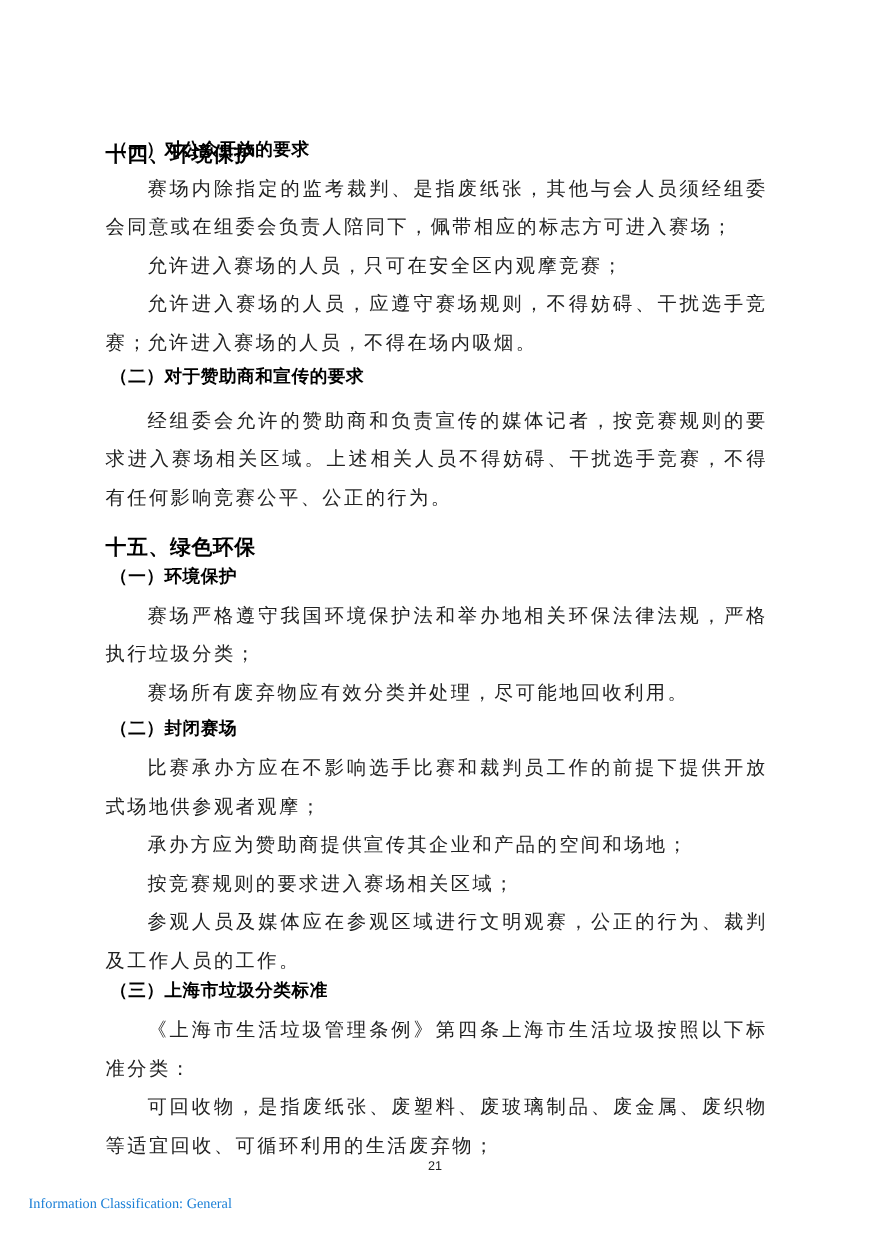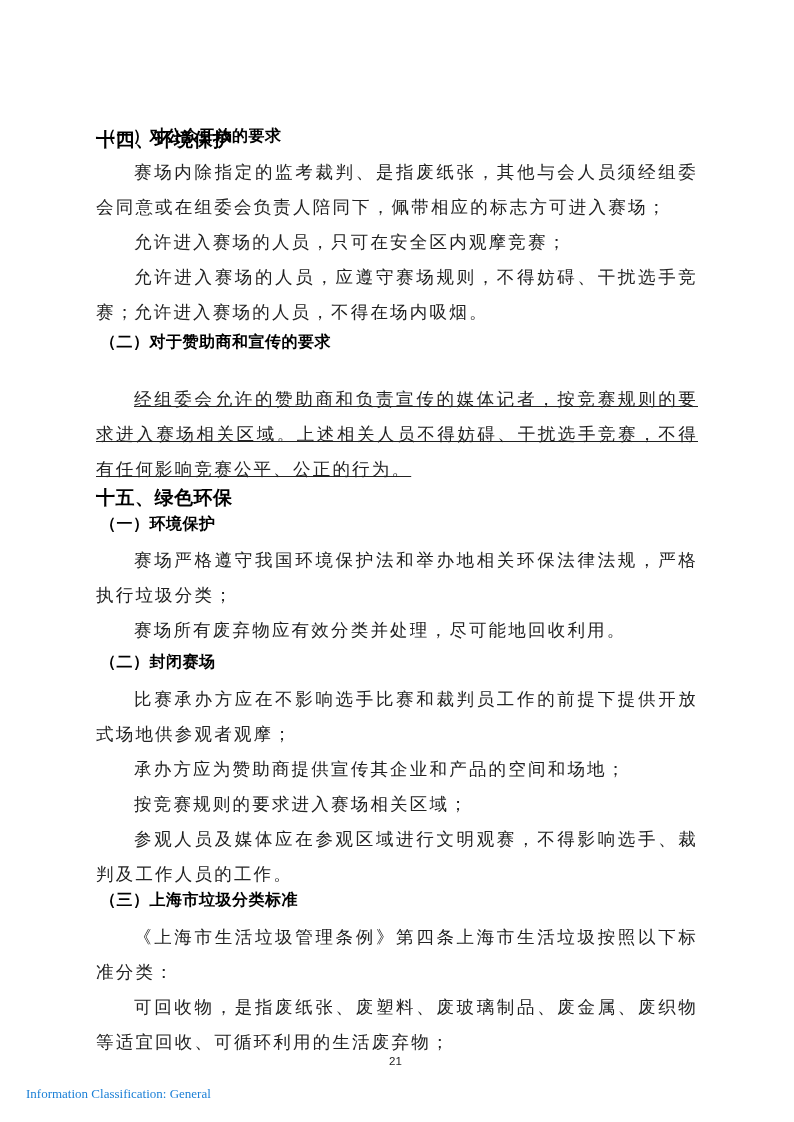--- a/index.html
+++ b/index.html
@@ -48,32 +48,32 @@
   <div class="h2" style="top:128px; left:100px; top:127px;"></div>
 
   <div class="h2" style="top:126px;">（一）对公众开放的要求</div>
 
   <div class="p indent" style="top:155px;">赛场内除指定的监考裁判、是指废纸张，其他与会人员须经组委会同意或在组委会负责人陪同下，佩带相应的标志方可进入赛场；</div>
   <div class="p indent" style="top:225px;">允许进入赛场的人员，只可在安全区内观摩竞赛；</div>
   <div class="p indent" style="top:260px;">允许进入赛场的人员，应遵守赛场规则，不得妨碍、干扰选手竞赛；</div>
   <div class="p indent" style="top:295px;">允许进入赛场的人员，不得在场内吸烟。</div>
 
   <div class="h2" style="top:332px;">（二）对于赞助商和宣传的要求</div>
-  <div class="p indent" style="top:382px;text-decoration:underline;">经组委会允许的赞助商和负责宣传的媒体记者，按竞赛规则的要求进入赛场相关区域。上述相关人员不得妨碍、干扰选手竞赛，不得有任何影响竞赛公平、公正的行为。</div>
+  <div class="p indent" style="top:366px;">经组委会允许的赞助商和负责宣传的媒体记者，按竞赛规则的要求进入赛场相关区域。上述相关人员不得妨碍、干扰选手竞赛，不得有任何影响竞赛公平、公正的行为。</div>
 
   <div class="h1" style="top:485px;">十五、绿色环保</div>
   <div class="h2" style="top:514px;">（一）环境保护</div>
   <div class="p indent" style="top:543px;">赛场严格遵守我国环境保护法和举办地相关环保法律法规，严格执行垃圾分类；</div>
   <div class="p indent" style="top:613px;">赛场所有废弃物应有效分类并处理，尽可能地回收利用。</div>
 
   <div class="h2" style="top:652px;">（二）封闭赛场</div>
   <div class="p indent" style="top:682px;">比赛承办方应在不影响选手比赛和裁判员工作的前提下提供开放式场地供参观者观摩；</div>
   <div class="p indent" style="top:752px;">承办方应为赞助商提供宣传其企业和产品的空间和场地；</div>
   <div class="p indent" style="top:787px;">按竞赛规则的要求进入赛场相关区域；</div>
-  <div class="p indent" style="top:822px;">参观人员及媒体应在参观区域进行文明观赛，不得影响选手、裁判及工作人员的工作。</div>
+  <div class="p indent" style="top:822px;">参观人员及媒体应在参观区域进行文明观赛，公正的行为、裁判及工作人员的工作。</div>
 
   <div class="h2" style="top:890px;">（三）上海市垃圾分类标准</div>
   <div class="p indent" style="top:920px;">《上海市生活垃圾管理条例》第四条上海市生活垃圾按照以下标准分类：</div>
   <div class="p indent" style="top:990px;">可回收物，是指废纸张、废塑料、废玻璃制品、废金属、废织物等适宜回收、可循环利用的生活废弃物；</div>
 
   <div class="page-num">21</div>
   <div class="classification">Information Classification: General</div>
 </div>
 
 </body></html>

